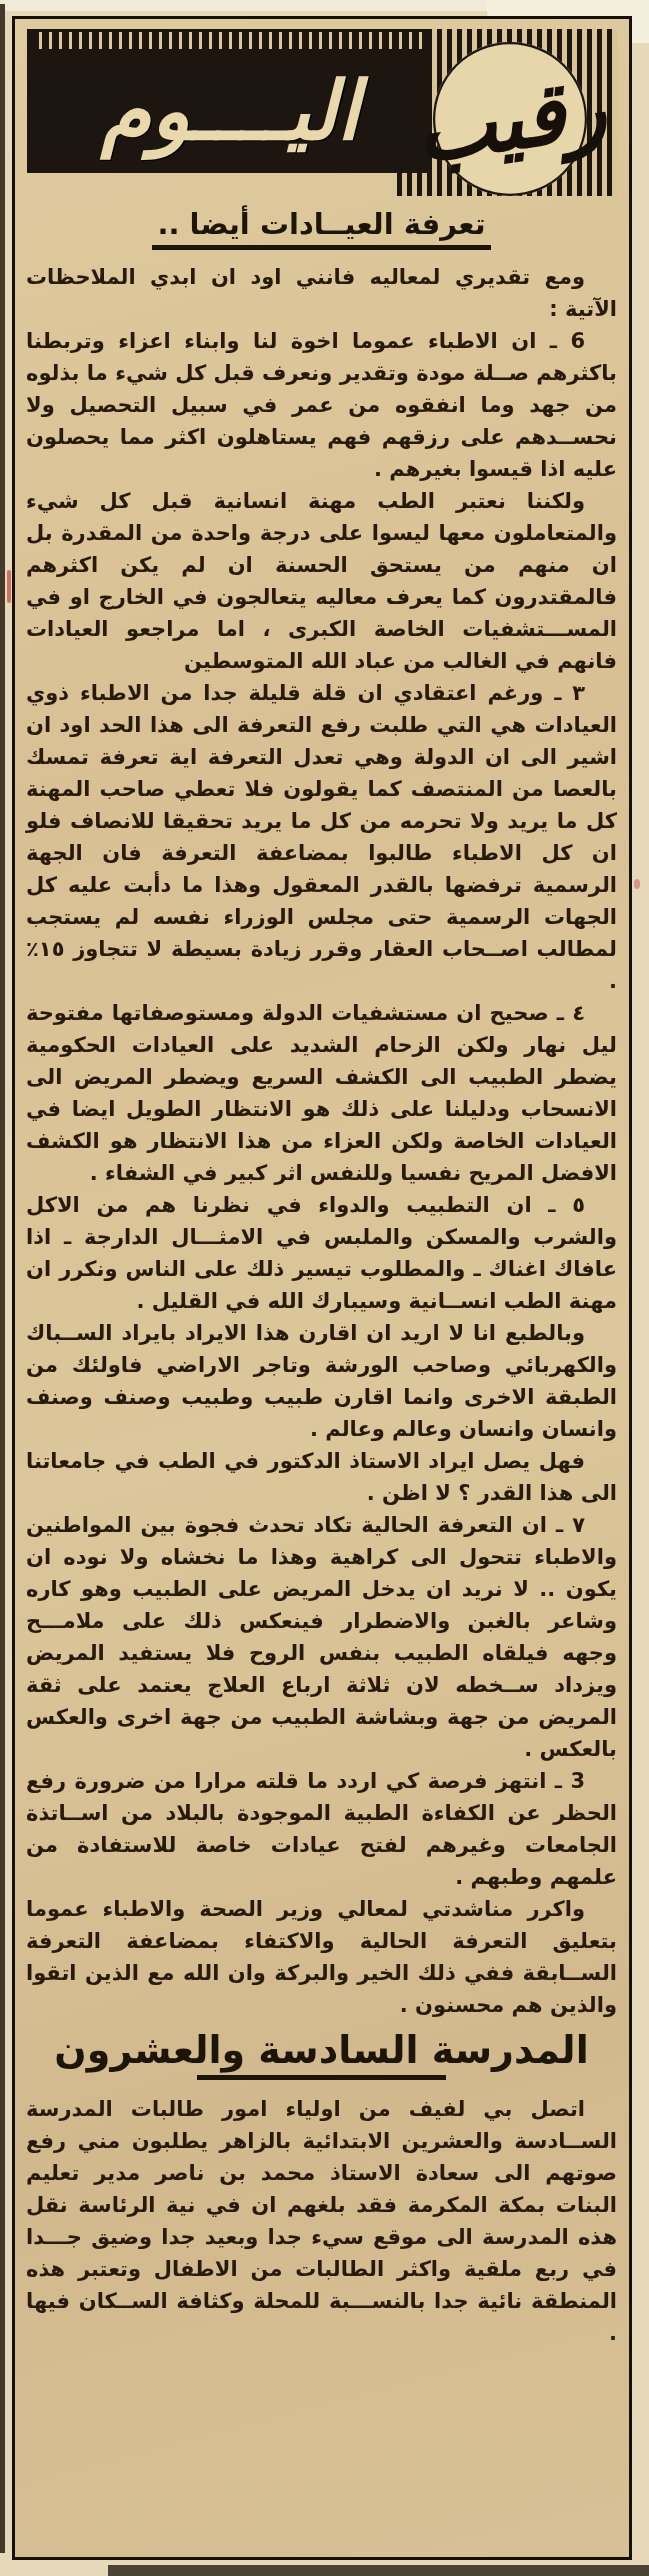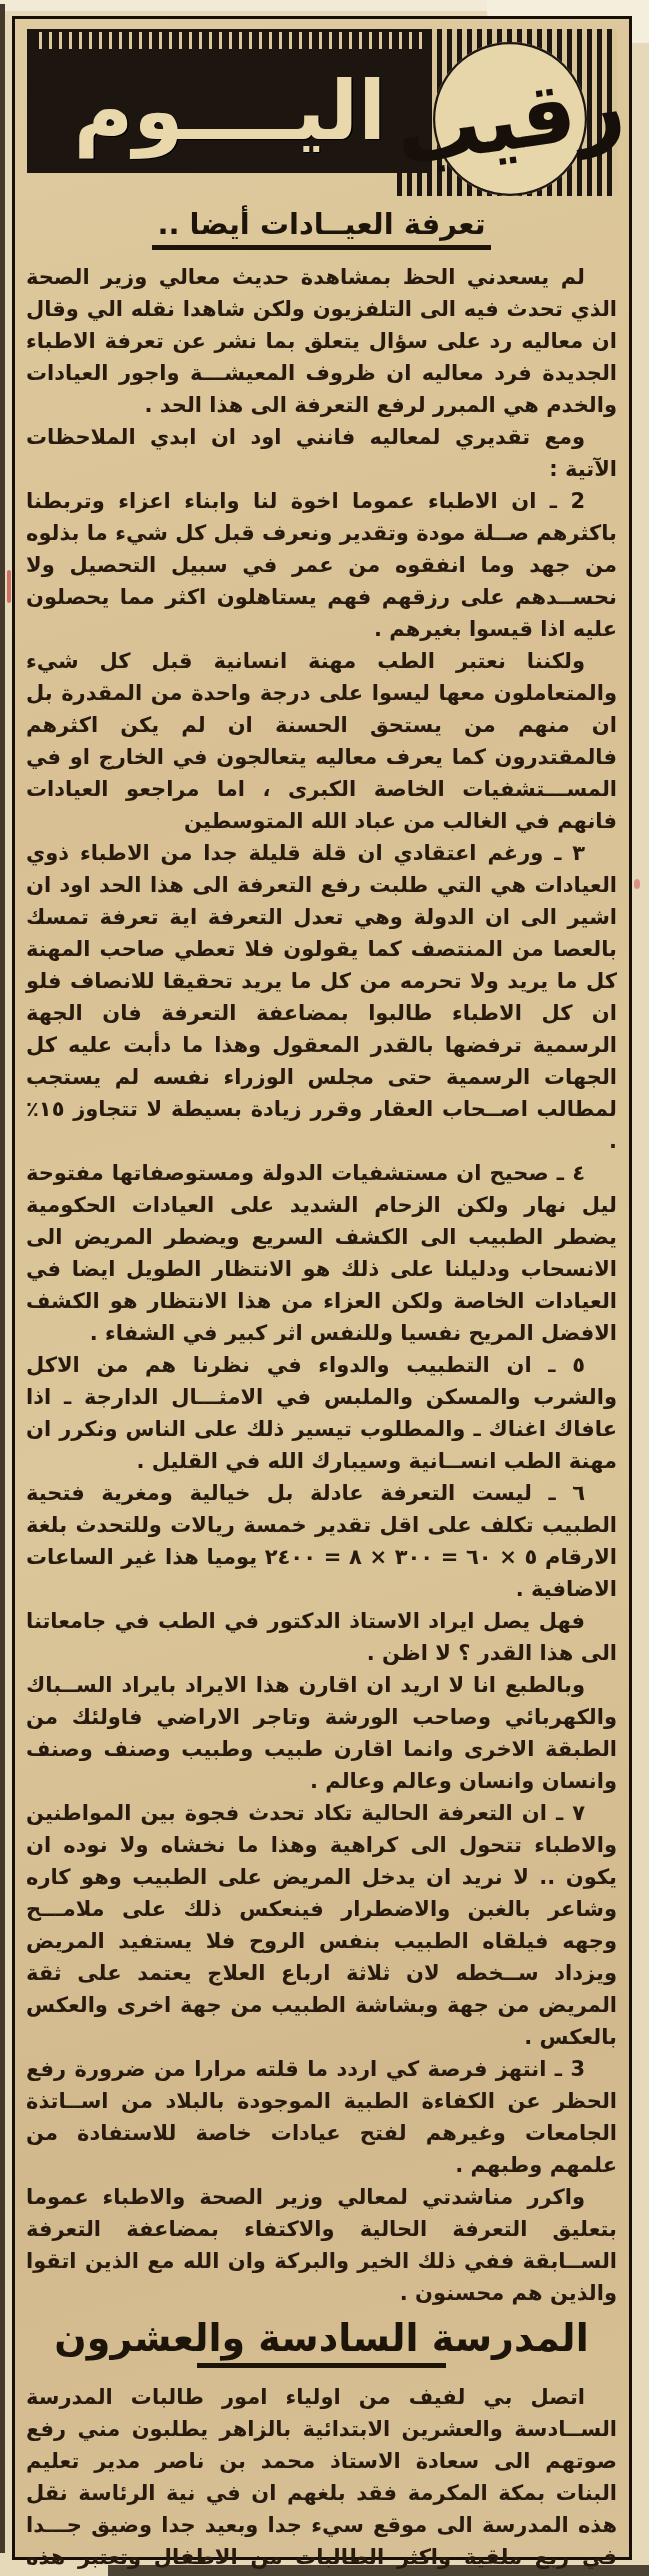--- a/index.html
+++ b/index.html
@@ -18,21 +18,21 @@
 
   
   .clip-frame{
     position:absolute;left:11.5px;top:16px;width:620px;height:2544px;
     box-sizing:border-box;border:3.6px solid #171008;
     background:linear-gradient(165deg,#decb9f 0%,#d8c094 30%,#dbc79b 55%,#d2b98d 80%,#d8c096 100%);
     padding:7.2px 11.5px;
   }
 
   
-  .masthead{position:relative;height:179px;}
+  .masthead{position:relative;height:179px;font-style:italic;}
   .mast-stripes{
     position:absolute;top:2.9px;right:0;width:220px;height:167px;
     background:repeating-linear-gradient(90deg,#1d1610 0 5px,#d9c498 5px 10px);
   }
   .mast-box{
     position:absolute;top:2.9px;left:1.4px;width:405px;height:144px;
     background:#1d1610;overflow:hidden;
   }
   .mast-ticks{
     position:absolute;top:2.9px;left:4.3px;right:4.3px;height:17.3px;
@@ -94,30 +94,28 @@
     </div>
     <div class="mast-circle">
       <span>رقيب</span>
     </div>
   </div>
 
   <div class="headline">تعرفة العيــادات أيضا ..</div>
   <div class="headline-rule"></div>
 
   <div class="bodytext article-block">
-    <p>لم يسعدني الحظ بمشاهدة حديث معالي وزير الصحة الذي تحدث فيه الى التلفزيون ولكن شاهدا نقله الي وقال ان معاليه رد على سؤال يتعلق بما نشر عن تعرفة الاطباء الجديدة فرد معاليه ان ظروف المعيشـــة واجور العيادات والخدم هي المبرر لرفع التعرفة الى هذا الحد .</p>
     <p>ومع تقديري لمعاليه فانني اود ان ابدي الملاحظات الآتية :</p>
-    <p>2 ـ ان الاطباء عموما اخوة لنا وابناء اعزاء وتربطنا باكثرهم صــلة مودة وتقدير ونعرف قبل كل شيء ما بذلوه من جهد وما انفقوه من عمر في سبيل التحصيل ولا نحســدهم على رزقهم فهم يستاهلون اكثر مما يحصلون عليه اذا قيسوا بغيرهم .</p>
+    <p>6 ـ ان الاطباء عموما اخوة لنا وابناء اعزاء وتربطنا باكثرهم صــلة مودة وتقدير ونعرف قبل كل شيء ما بذلوه من جهد وما انفقوه من عمر في سبيل التحصيل ولا نحســدهم على رزقهم فهم يستاهلون اكثر مما يحصلون عليه اذا قيسوا بغيرهم .</p>
     <p>ولكننا نعتبر الطب مهنة انسانية قبل كل شيء والمتعاملون معها ليسوا على درجة واحدة من المقدرة بل ان منهم من يستحق الحسنة ان لم يكن اكثرهم فالمقتدرون كما يعرف معاليه يتعالجون في الخارج او في المســـتشفيات الخاصة الكبرى ، اما مراجعو العيادات فانهم في الغالب من عباد الله المتوسطين</p>
     <p>٣ ـ ورغم اعتقادي ان قلة قليلة جدا من الاطباء ذوي العيادات هي التي طلبت رفع التعرفة الى هذا الحد اود ان اشير الى ان الدولة وهي تعدل التعرفة اية تعرفة تمسك بالعصا من المنتصف كما يقولون فلا تعطي صاحب المهنة كل ما يريد ولا تحرمه من كل ما يريد تحقيقا للانصاف فلو ان كل الاطباء طالبوا بمضاعفة التعرفة فان الجهة الرسمية ترفضها بالقدر المعقول وهذا ما دأبت عليه كل الجهات الرسمية حتى مجلس الوزراء نفسه لم يستجب لمطالب اصــحاب العقار وقرر زيادة بسيطة لا تتجاوز ١٥٪ .</p>
     <p>٤ ـ صحيح ان مستشفيات الدولة ومستوصفاتها مفتوحة ليل نهار ولكن الزحام الشديد على العيادات الحكومية يضطر الطبيب الى الكشف السريع ويضطر المريض الى الانسحاب ودليلنا على ذلك هو الانتظار الطويل ايضا في العيادات الخاصة ولكن العزاء من هذا الانتظار هو الكشف الافضل المريح نفسيا وللنفس اثر كبير في الشفاء .</p>
     <p>٥ ـ ان التطبيب والدواء في نظرنا هم من الاكل والشرب والمسكن والملبس في الامثـــال الدارجة ـ اذا عافاك اغناك ـ والمطلوب تيسير ذلك على الناس ونكرر ان مهنة الطب انســانية وسيبارك الله في القليل .</p>
-    <p>٦ ـ ليست التعرفة عادلة بل خيالية ومغرية فتحية الطبيب تكلف على اقل تقدير خمسة ريالات وللتحدث بلغة الارقام ٥ × ٦٠ = ٣٠٠ × ٨ = ٢٤٠٠ يوميا هذا غير الساعات الاضافية .</p>
+    <p>وبالطبع انا لا اريد ان اقارن هذا الايراد بايراد الســباك والكهربائي وصاحب الورشة وتاجر الاراضي فاولئك من الطبقة الاخرى وانما اقارن طبيب وطبيب وصنف وصنف وانسان وانسان وعالم وعالم .</p>
     <p>فهل يصل ايراد الاستاذ الدكتور في الطب في جامعاتنا الى هذا القدر ؟ لا اظن .</p>
-    <p>وبالطبع انا لا اريد ان اقارن هذا الايراد بايراد الســباك والكهربائي وصاحب الورشة وتاجر الاراضي فاولئك من الطبقة الاخرى وانما اقارن طبيب وطبيب وصنف وصنف وانسان وانسان وعالم وعالم .</p>
     <p>٧ ـ ان التعرفة الحالية تكاد تحدث فجوة بين المواطنين والاطباء تتحول الى كراهية وهذا ما نخشاه ولا نوده ان يكون .. لا نريد ان يدخل المريض على الطبيب وهو كاره وشاعر بالغبن والاضطرار فينعكس ذلك على ملامـــح وجهه فيلقاه الطبيب بنفس الروح فلا يستفيد المريض ويزداد ســخطه لان ثلاثة ارباع العلاج يعتمد على ثقة المريض من جهة وبشاشة الطبيب من جهة اخرى والعكس بالعكس .</p>
     <p>3 ـ انتهز فرصة كي اردد ما قلته مرارا من ضرورة رفع الحظر عن الكفاءة الطبية الموجودة بالبلاد من اســاتذة الجامعات وغيرهم لفتح عيادات خاصة للاستفادة من علمهم وطبهم .</p>
     <p>واكرر مناشدتي لمعالي وزير الصحة والاطباء عموما بتعليق التعرفة الحالية والاكتفاء بمضاعفة التعرفة الســابقة ففي ذلك الخير والبركة وان الله مع الذين اتقوا والذين هم محسنون .</p>
   </div>
 
   <div class="sec-head">المدرسة السادسة والعشرون</div>
   <div class="sec-rule rule-school"></div>
 
   <div class="bodytext school-block">
     <p>اتصل بي لفيف من اولياء امور طالبات المدرسة الســادسة والعشرين الابتدائية بالزاهر يطلبون مني رفع صوتهم الى سعادة الاستاذ محمد بن ناصر مدير تعليم البنات بمكة المكرمة فقد بلغهم ان في نية الرئاسة نقل هذه المدرسة الى موقع سيء جدا وبعيد جدا وضيق جـــدا في ربع ملقية واكثر الطالبات من الاطفال وتعتبر هذه المنطقة نائية جدا بالنســـبة للمحلة وكثافة الســكان فيها .</p>

